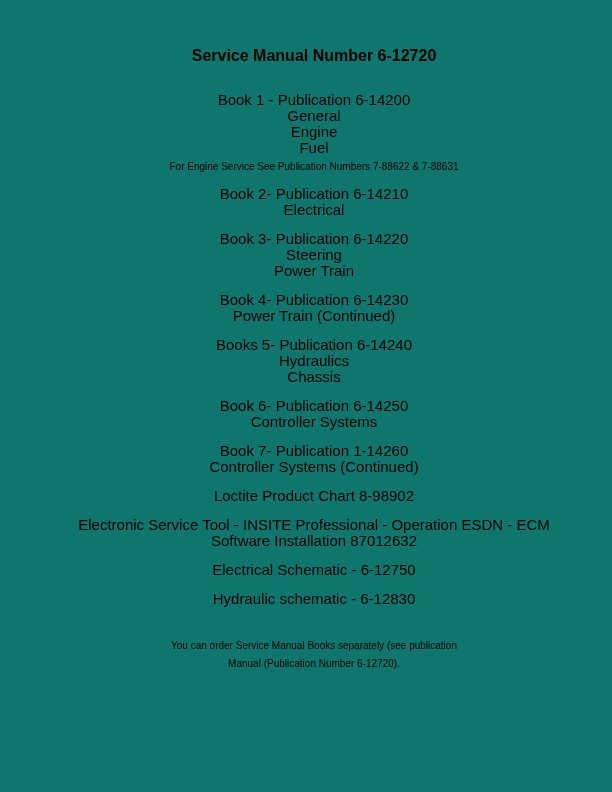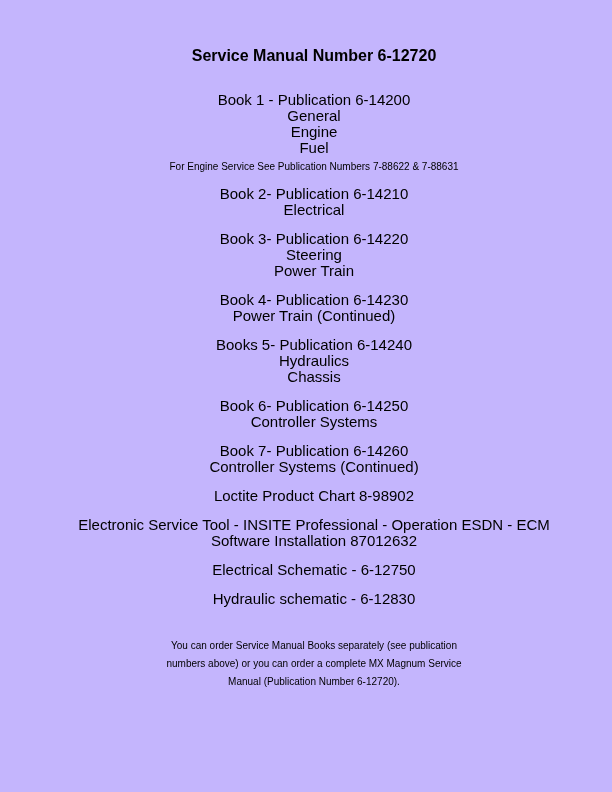--- a/index.html
+++ b/index.html
@@ -5,21 +5,21 @@
   html, body {
     margin: 0;
     padding: 0;
     background: #ffffff;
   }
   .page {
     position: relative;
     width: 612px;
     height: 792px;
     margin: 0 auto;
-    background: #c4b5fd;
+    background: #0f766e;
     color: #000000;
     font-family: "Liberation Sans", sans-serif;
     box-sizing: border-box;
     padding-top: 46px;
     padding-left: 16px; 
     text-align: center;
     overflow: hidden;
   }
   .title {
     font-size: 16px;
@@ -87,21 +87,21 @@
     <div class="line">Hydraulics</div>
     <div class="line">Chassis</div>
   </div>
 
   <div class="section">
     <div class="line">Book 6- Publication 6-14250</div>
     <div class="line">Controller Systems</div>
   </div>
 
   <div class="section">
-    <div class="line">Book 7- Publication 6-14260</div>
+    <div class="line">Book 7- Publication 1-14260</div>
     <div class="line">Controller Systems (Continued)</div>
   </div>
 
   <div class="section extra-gap">
     <div class="line">Loctite Product Chart 8-98902</div>
   </div>
 
   <div class="section">
     <div class="line">Electronic Service Tool - INSITE Professional - Operation ESDN - ECM</div>
     <div class="line">Software Installation 87012632</div>
@@ -110,17 +110,16 @@
   <div class="section">
     <div class="line">Electrical Schematic - 6-12750</div>
   </div>
 
   <div class="section">
     <div class="line">Hydraulic schematic - 6-12830</div>
   </div>
 
   <div class="footer">
     <div class="line">You can order Service Manual Books separately (see publication</div>
-    <div class="line">numbers above) or you can order a complete MX Magnum Service</div>
     <div class="line">Manual (Publication Number 6-12720).</div>
   </div>
 
 </div>
 
 </body></html>

